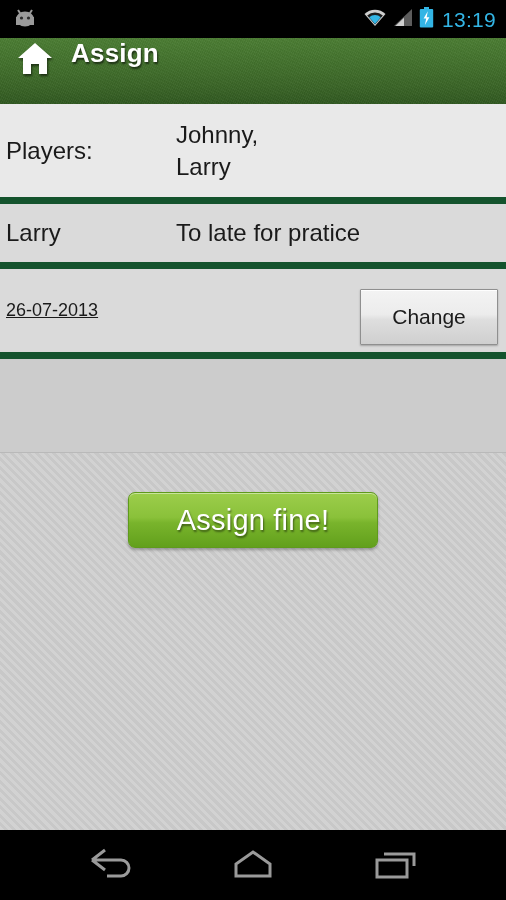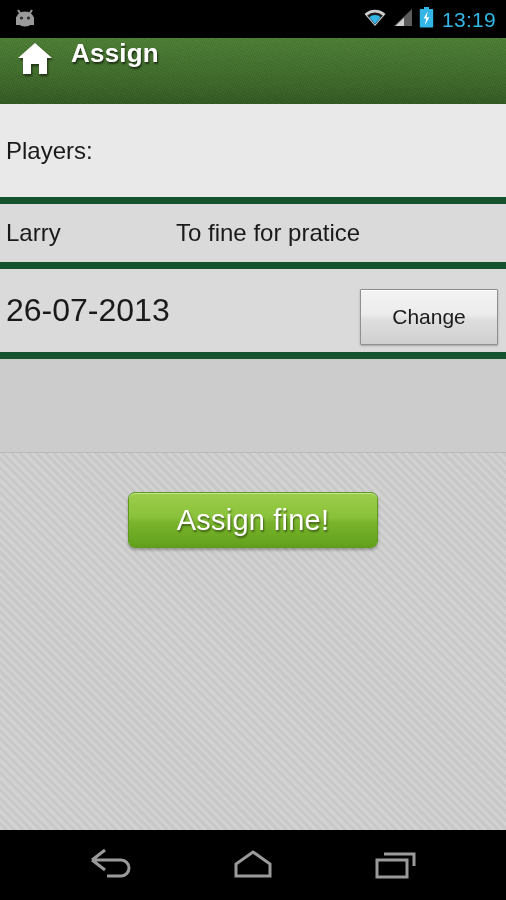--- a/index.html
+++ b/index.html
@@ -135,23 +135,24 @@
     line-height: 1.15;
   }
   #amount-caret {
     width: 2px;
     height: 34px;
     background: #3a3a3a;
     margin-left: 1px;
   }
 
   #date-value {
-    font-size: 32px;
+    font-size: 18px;
     color: #1a1a1a;
     flex: 0 0 auto;
+    text-decoration: underline;
   }
   #change-button {
     margin-left: auto;
     width: 138px;
     height: 56px;
     display: flex;
     align-items: center;
     justify-content: center;
     font-size: 21px;
     color: #1b1b1b;
@@ -266,25 +267,29 @@
         <path d="M19 7 L28 15.5 L28 20 L10 20 L10 15.5 Z" fill="#ffffff"></path>
       </svg>
     </div>
     <div id="action-title">Assign</div>
   </div>
 
   <div id="form-area">
 
     <div class="form-row row-light" id="row-players">
       <div class="row-label">Players:</div>
+      <div class="row-value">
+        <div>Johnny,</div>
+        <div>Larry</div>
+      </div>
     </div>
 
     <div class="form-row row-dark" id="row-fine">
       <div class="row-label">Larry</div>
-      <div class="row-value">To fine for pratice</div>
+      <div class="row-value">To late for pratice</div>
     </div>
 
 
     <div class="form-row row-dark" id="row-date">
       <div id="date-value">26-07-2013</div>
       <div id="change-button">Change</div>
     </div>
 
   </div>
 

